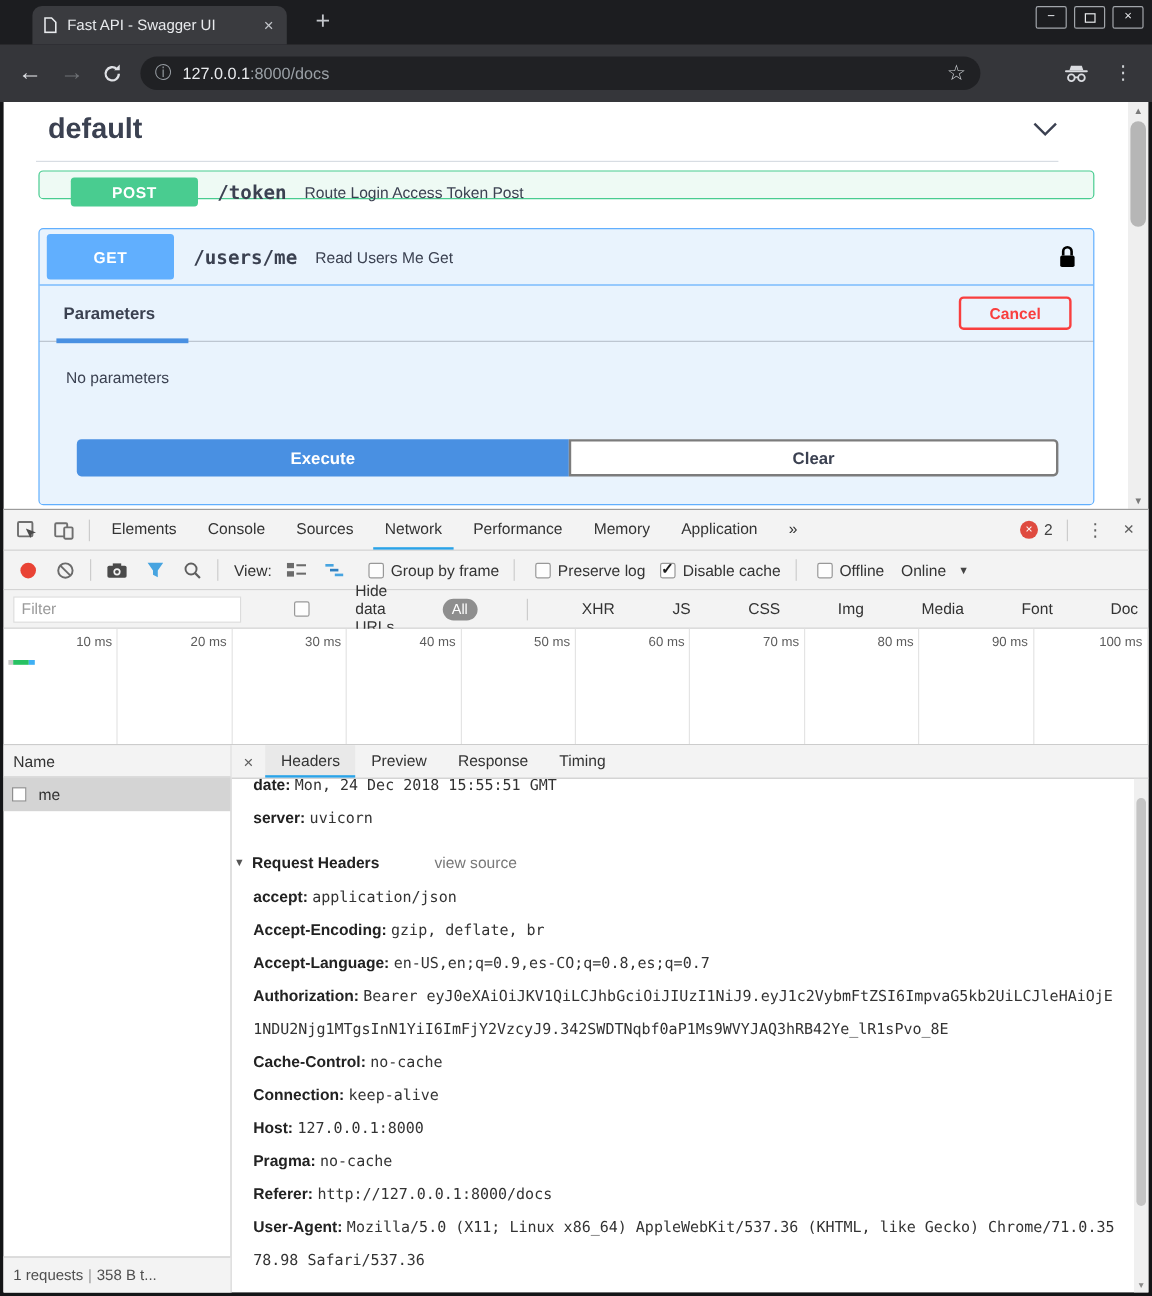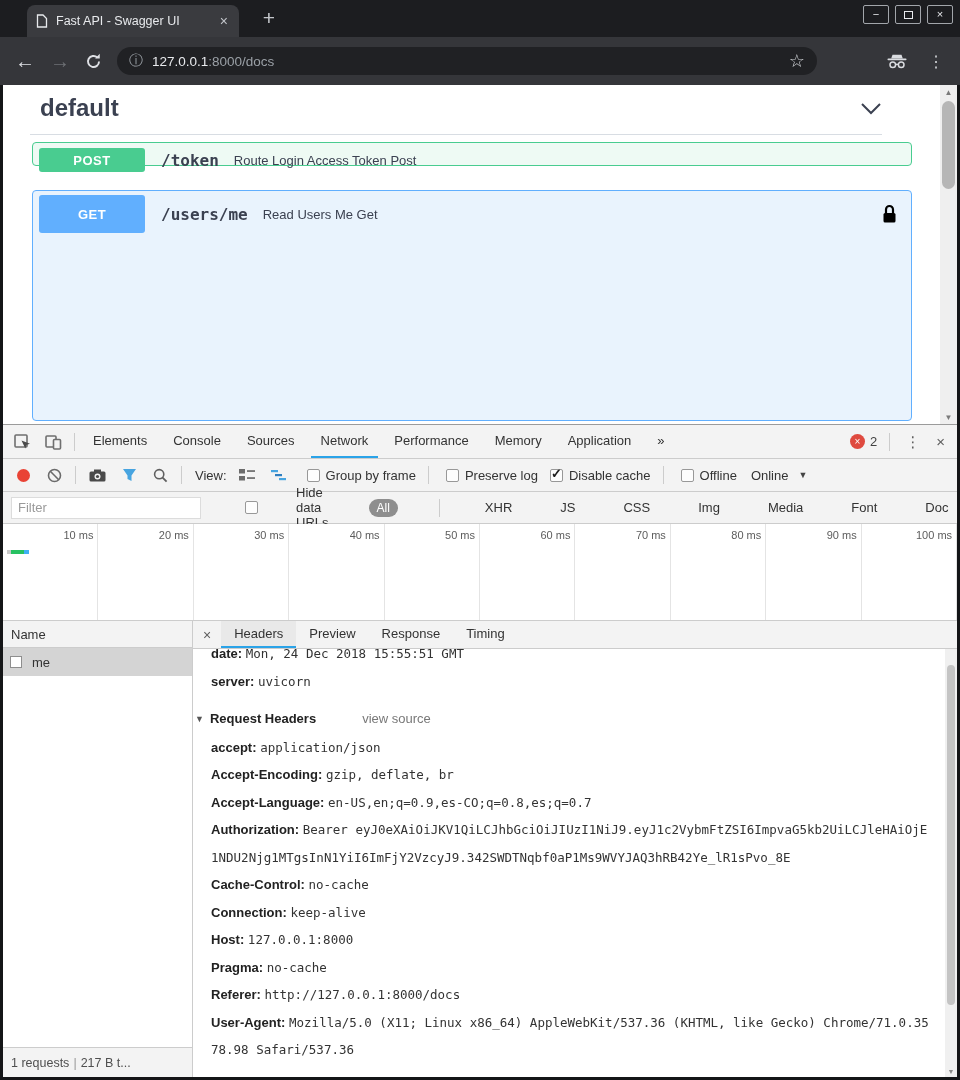--- a/index.html
+++ b/index.html
@@ -35,21 +35,21 @@
   .star-icon { margin-left:auto; color:#cfd2d6; font-size:18px; }
   .incog-icon { margin-left:20px; display:flex; }
   .menu-dots { margin:0 16px 0 20px; color:#cfd2d6; font-size:16px; letter-spacing:0; }
 
   
   .page { position:absolute; left:3px; top:85px; width:937px; height:340px; background:#fff; overflow:hidden; }
   .sec-title { position:absolute; left:37px; top:9px; font-size:24px; font-weight:bold; color:#3b4151; }
   .sec-chevron { position:absolute; left:857px; top:16px; }
   .sec-hr { position:absolute; left:27px; top:49px; width:852px; border-top:1px solid #d8dde3; }
   .op { position:absolute; left:29px; width:880px; border-radius:4px; }
-  .op-post { top:57px; height:24px; background:#eefaf4; border:1px solid #49cc90; }
+  .op-post { top:57px; height:24px; background:#eefaf4; border:1px solid #49cc90;padding-left:20px; }
   .op-get  { top:105px; height:231px; background:#e9f3fd; border:1px solid #61affe; }
   .op-head { height:46px; display:flex; align-items:center; padding:0 14px 0 6px; }
   .op-post .op-head { height:34px; }
   .badge { width:106px; height:38px; border-radius:3px; color:#fff; font-weight:bold; font-size:13px;
            display:flex; align-items:center; justify-content:center; letter-spacing:0.5px; }
   .badge-post { background:#49cc90; height:24px; }
   .badge-get  { background:#61affe; }
   .op-path { margin-left:16px; font-family:"DejaVu Sans Mono",monospace; font-weight:bold; font-size:16px; color:#3b4151; }
   .op-summary { margin-left:15px; font-size:13px; color:#3b4151; }
   .lock-icon { margin-left:auto; display:flex; }
@@ -220,20 +220,32 @@
         <span class="badge badge-get">GET</span>
         <span class="op-path">/users/me</span>
         <span class="op-summary">Read Users Me Get</span>
         <span class="lock-icon">
           <svg width="15" height="20" viewBox="0 0 15 20">
               <path d="M4 9V5.5a3.5 3.5 0 0 1 7 0V9" fill="none" stroke="#000" stroke-width="2.2"></path>
               <rect x="1.5" y="9" width="12" height="9.5" rx="1.5" fill="#000"></rect>
             </svg>
         </span>
       </div>
+      <div class="get-body">
+        <div class="params-bar">
+          <span class="params-label">Parameters</span>
+          <span class="params-underline"></span>
+          <button class="cancel-btn">Cancel</button>
+        </div>
+        <div class="no-params">No parameters</div>
+        <div class="exec-row">
+          <button class="execute-btn">Execute</button>
+          <button class="clear-btn">Clear</button>
+        </div>
+      </div>
     </div>
   </div>
 
   <div class="page-sb">
     <div class="sb-up">▲</div>
     <div class="thumb"></div>
     <div class="sb-down">▼</div>
   </div>
 
   <div class="devtools">
@@ -369,21 +381,21 @@
       <div class="dt-left">
         <div class="name-head">Name</div>
         <div class="row-me">
           <span class="fav"></span>
           <span>me</span>
         </div>
         <div class="left-fill"></div>
         <div class="status-bar">
           <span>1 requests</span>
           <span class="status-sep">|</span>
-          <span>217 B t...</span>
+          <span>358 B t...</span>
         </div>
       </div>
 
       <div class="dt-right">
         <div class="bar req-tabs">
           <span class="req-close">×</span>
           <span class="req-tab active">Headers</span>
           <span class="req-tab">Preview</span>
           <span class="req-tab">Response</span>
           <span class="req-tab">Timing</span>

